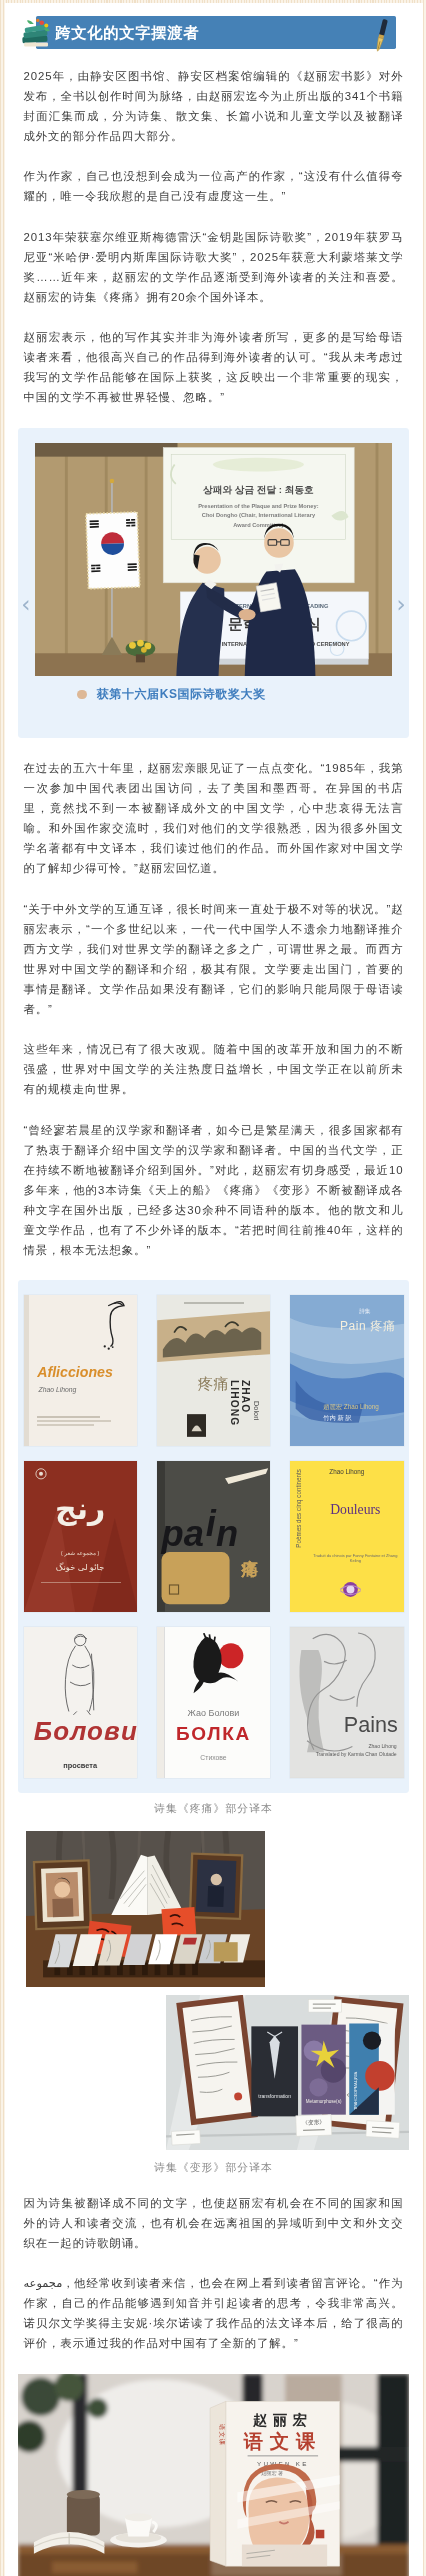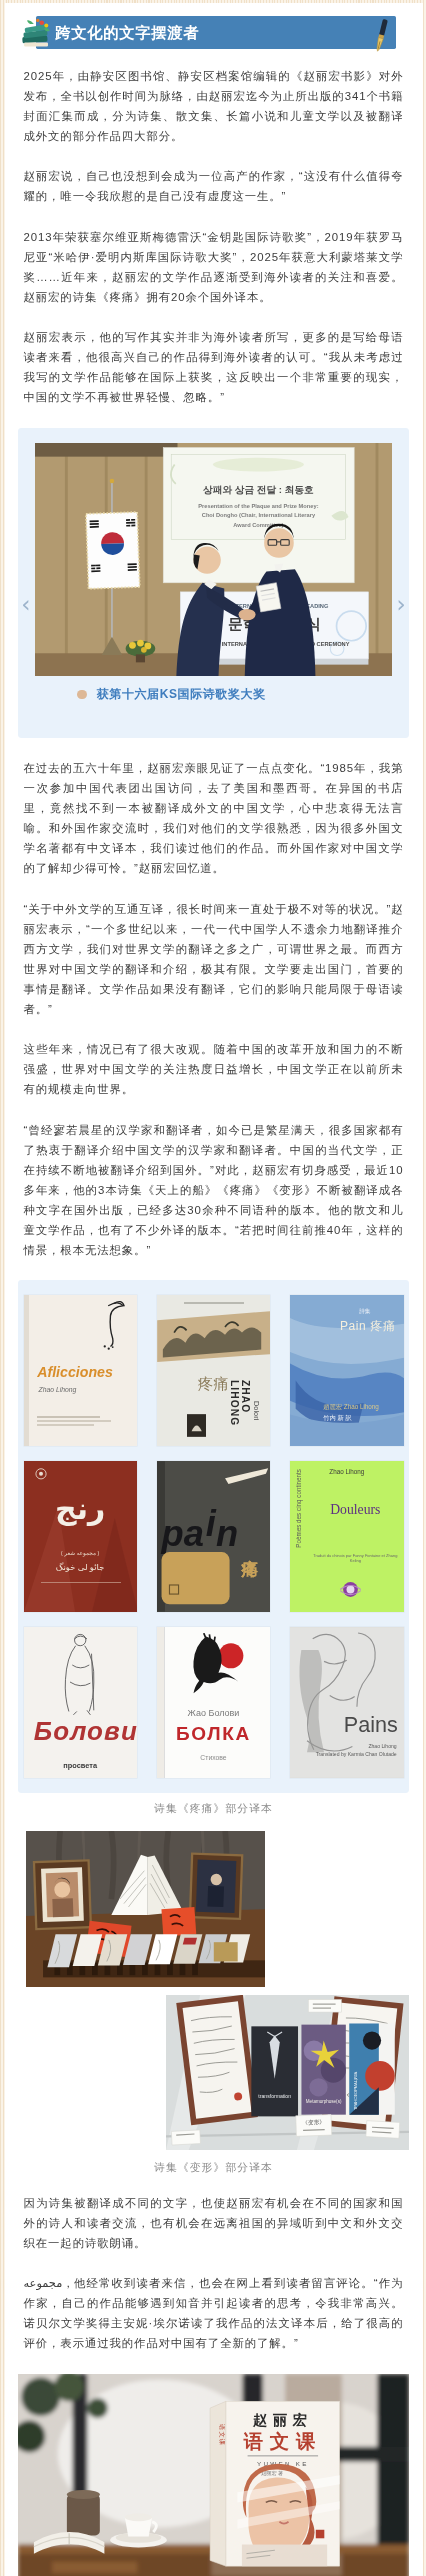--- a/index.html
+++ b/index.html
@@ -83,21 +83,21 @@
       <g transform="rotate(14 17 32)">
         <rect x="12" y="2" width="9" height="30" rx="3" fill="#1f2a3a"></rect>
         <rect x="12" y="30" width="9" height="6" fill="#caa24a"></rect>
         <path d="M12 36 L21 36 L18.5 56 L16.5 60 L14.5 56 Z" fill="#e8c86a" stroke="#b5923c" stroke-width="1"></path>
         <line x1="16.5" y1="42" x2="16.5" y2="56" stroke="#8a6a20" stroke-width="1.2"></line>
       </g>
     </svg>
   </div>
 
   <p class="para">2025年，由静安区图书馆、静安区档案馆编辑的《赵丽宏书影》对外发布，全书以创作时间为脉络，由赵丽宏迄今为止所出版的341个书籍封面汇集而成，分为诗集、散文集、长篇小说和儿童文学以及被翻译成外文的部分作品四大部分。</p>
-  <p class="para">赵丽宏说，自己也没想到会成为一位高产的作家，“这没有什么值得夸耀的，唯一令我欣慰的是自己没有虚度这一生。”</p>
+  <p class="para">作为作家，自己也没想到会成为一位高产的作家，“这没有什么值得夸耀的，唯一令我欣慰的是自己没有虚度这一生。”</p>
   <p class="para">2013年荣获塞尔维亚斯梅德雷沃“金钥匙国际诗歌奖”，2019年获罗马尼亚“米哈伊·爱明内斯库国际诗歌大奖”，2025年获意大利蒙塔莱文学奖……近年来，赵丽宏的文学作品逐渐受到海外读者的关注和喜爱。赵丽宏的诗集《疼痛》拥有20余个国外译本。</p>
   <p class="para">赵丽宏表示，他的写作其实并非为海外读者所写，更多的是写给母语读者来看，他很高兴自己的作品得到海外读者的认可。“我从未考虑过我写的文学作品能够在国际上获奖，这反映出一个非常重要的现实，中国的文学不再被世界轻慢、忽略。”</p>
 
   <div class="bluecard carousel">
     <svg class="photo" viewBox="0 0 627 410" preserveAspectRatio="none">
       <rect width="627" height="410" fill="#b29a70"></rect>
       <g stroke="#a0895f" stroke-width="5">
         <line x1="55" y1="0" x2="55" y2="410"></line>
           <line x1="125" y1="0" x2="125" y2="410"></line>
         <line x1="195" y1="0" x2="195" y2="410"></line>
@@ -278,21 +278,21 @@
           <path d="M120 30 L196 12 L192 22 L126 40 Z" fill="#efe8d8"></path>
           <text x="8" y="150" font-size="64" font-weight="bold" fill="#17171a" font-style="italic">pa</text>
           <text x="86" y="132" font-size="64" font-weight="bold" fill="#17171a" font-style="italic">i</text>
           <text x="104" y="150" font-size="64" font-weight="bold" fill="#17171a" font-style="italic">n</text>
           <rect x="8" y="160" width="120" height="92" rx="14" fill="#c8a159"></rect>
           <rect x="22" y="218" width="16" height="16" fill="none" stroke="#6a542c" stroke-width="2"></rect>
         </svg>
         <span class="abs vtext" style="right:9px;top:85px;font-size:17px;color:#c8a159;font-weight:bold;">疼痛</span>
       </div>
 
-      <div class="cover" style="background:#bef264;">
+      <div class="cover" style="background:#fde047;">
         <span class="abs vtext" style="left:4.6px;top:8px;font-size:6.3px;color:#5a5a5a;transform:rotate(180deg);">Poèmes des cinq continents</span>
         <span class="abs" style="left:0;right:0;top:6.8px;text-align:center;font-size:6.3px;color:#3a3a3a;">Zhao Lihong</span>
         <span class="abs" style="left:17px;right:0;top:41px;text-align:center;font-size:13.7px;color:#5c2f82;font-family:'Liberation Serif','DejaVu Serif',serif;">Douleurs</span>
         <span class="abs" style="left:19.3px;right:2.3px;top:92px;text-align:center;font-size:4px;color:#6a6a6a;">Traduit du chinois par Fanny Fontaine et Zhang Keling</span>
         <svg class="abs" style="left:48px;bottom:10.2px;" width="25" height="25" viewBox="0 0 44 44">
           <circle cx="22" cy="22" r="13" fill="#8a3fa0"></circle>
           <circle cx="22" cy="22" r="7" fill="#e8d8f0"></circle>
           <path d="M4 22 q18 -14 36 0" fill="none" stroke="#b98ac6" stroke-width="2"></path>
           <path d="M4 24 q18 14 36 0" fill="none" stroke="#b98ac6" stroke-width="2"></path>
         </svg>

